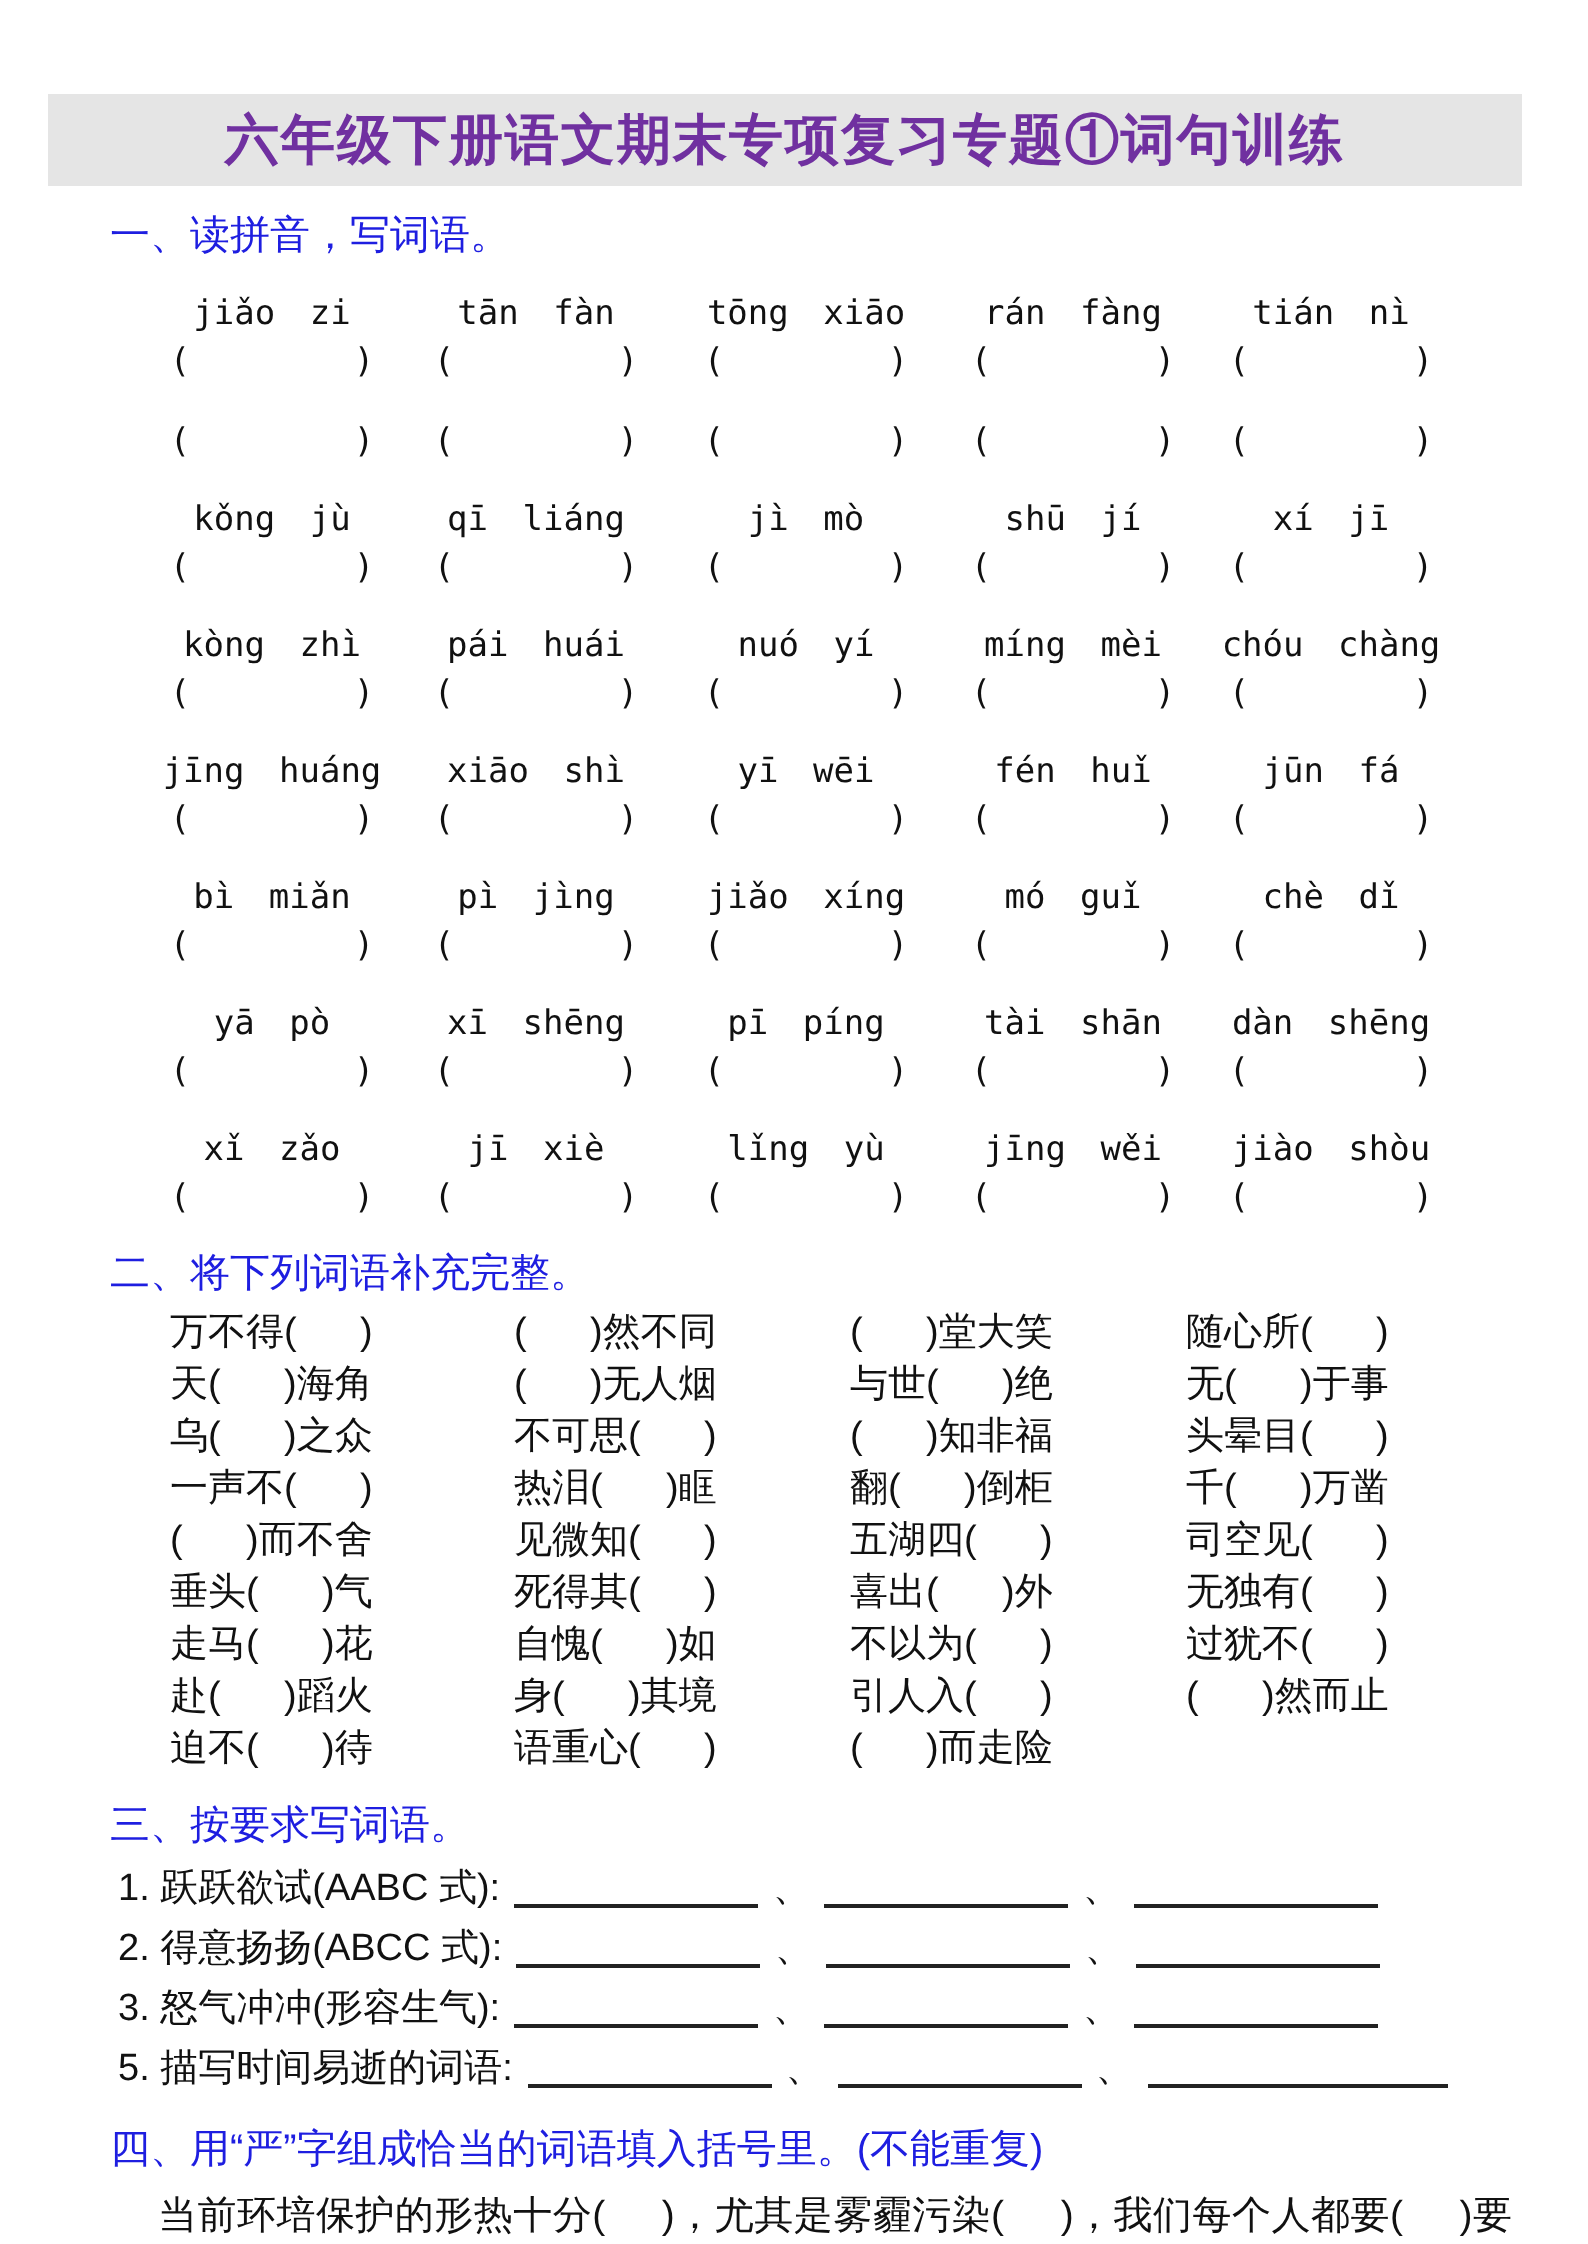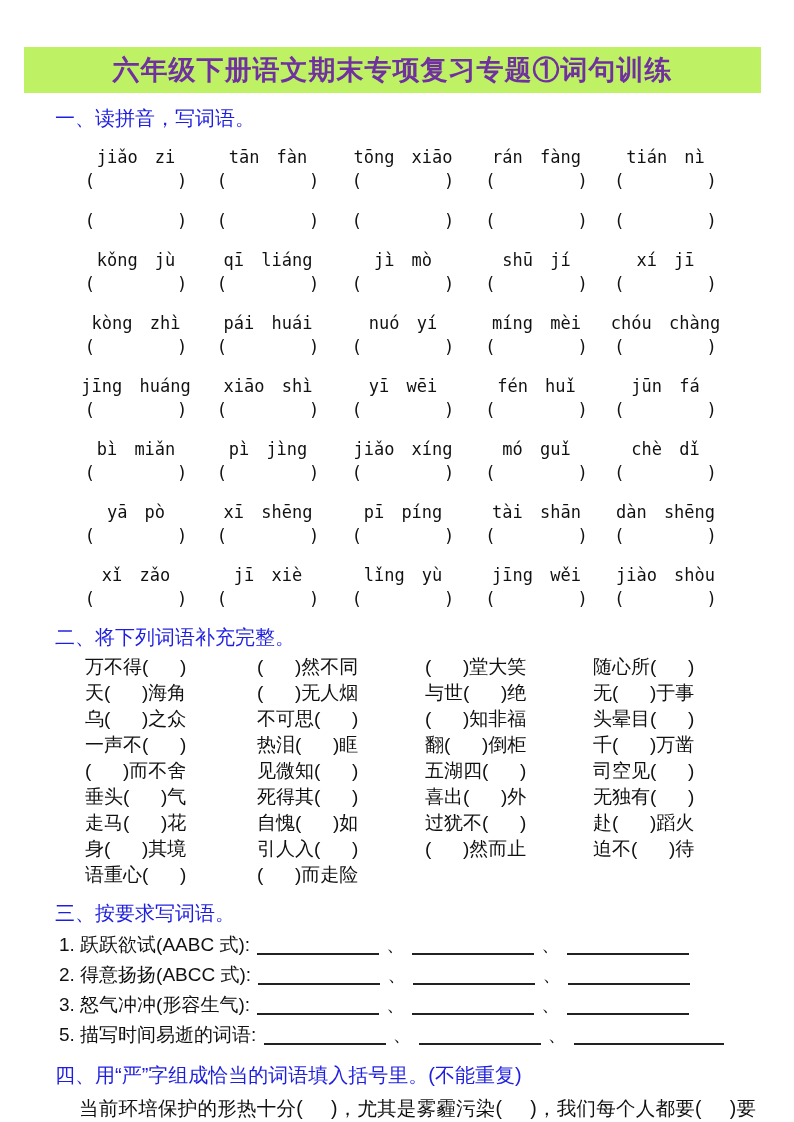--- a/index.html
+++ b/index.html
@@ -4,21 +4,21 @@
 <style>
   * { box-sizing: border-box; margin: 0; padding: 0; }
   html, body { background: #ffffff; }
   body {
     width: 794px; height: 1122px; margin: 0 auto; position: relative;
     font-family: "Liberation Sans", sans-serif; color: #111;
     overflow: hidden;
   }
   
   .title-bar {
-    margin: 47px 33px 0 24px; height: 46px; background: #bef264;
+    margin: 47px 33px 0 24px; height: 46px; background: #e5e5e5;
     display: flex; align-items: center; justify-content: center;
   }
   .title-text {
     font-size: 27px; font-weight: bold; color: #7030a0; letter-spacing: 1px;
     white-space: nowrap;
   }
   
   .sec-head {
     color: #1e1ee0; font-weight: normal; font-size: 20px;
     margin: 12px 40px 4px 55px; line-height: 26px;
@@ -217,20 +217,21 @@
   <span class="wc">(      )而不舍</span>
   <span class="wc">见微知(      )</span>
   <span class="wc">五湖四(      )</span>
   <span class="wc">司空见(      )</span>
   <span class="wc">垂头(      )气</span>
   <span class="wc">死得其(      )</span>
   <span class="wc">喜出(      )外</span>
   <span class="wc">无独有(      )</span>
   <span class="wc">走马(      )花</span>
   <span class="wc">自愧(      )如</span>
+  <span class="wc">不以为(      )</span>
   <span class="wc">过犹不(      )</span>
   <span class="wc">赴(      )蹈火</span>
   <span class="wc">身(      )其境</span>
   <span class="wc">引人入(      )</span>
   <span class="wc">(      )然而止</span>
   <span class="wc">迫不(      )待</span>
   <span class="wc">语重心(      )</span>
   <span class="wc">(      )而走险</span>
 </div>
 

